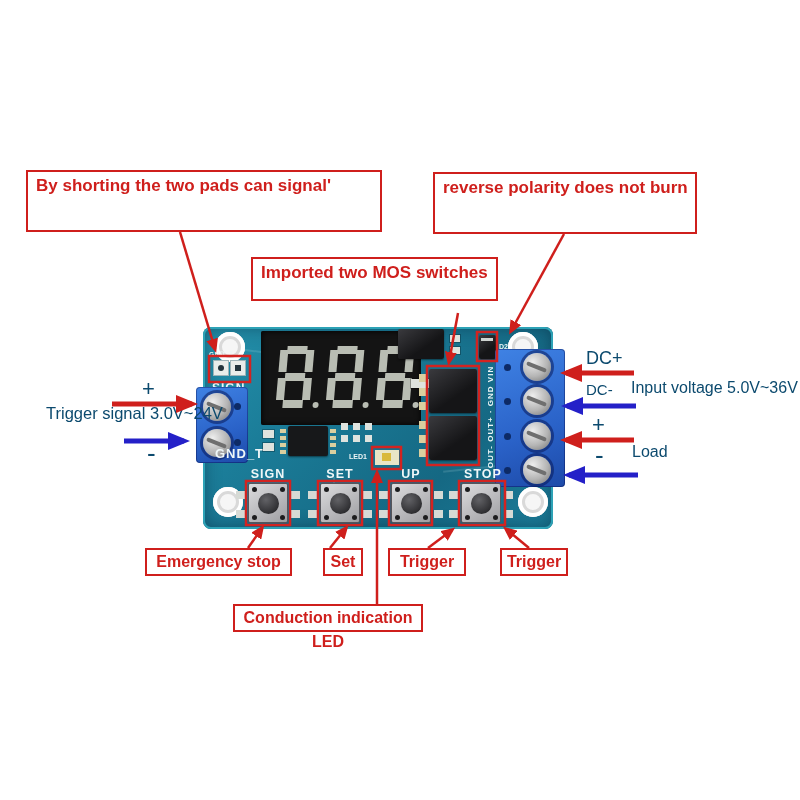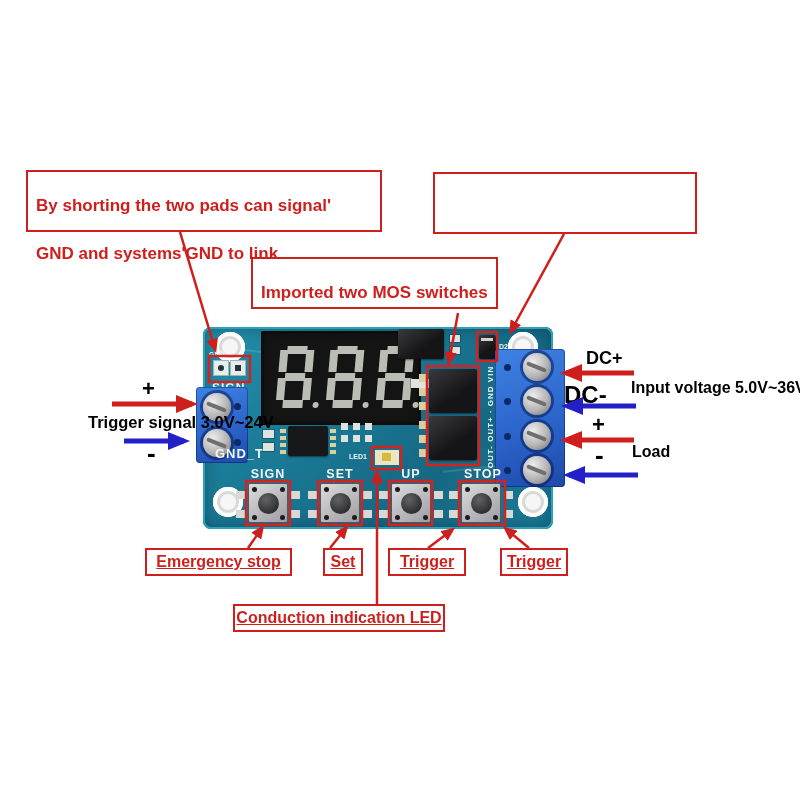--- a/index.html
+++ b/index.html
@@ -2,25 +2,25 @@
 <html><head>
 <meta charset="utf-8">
 <style>
   html,body{margin:0;padding:0;background:#ffffff;}
   #canvas{position:relative;width:800px;height:800px;background:#ffffff;overflow:hidden;
           font-family:"Liberation Sans",sans-serif;}
 
   
   .cbox{position:absolute;border:2px solid #cf1f1c;color:#cf1f1c;background:#fff;
         font-weight:600;box-sizing:border-box;}
-  .cbox .ln{padding:1px 8px;white-space:nowrap;margin-top:20px;}
+  .cbox .ln{padding:1px 8px;white-space:nowrap;}
   .big{font-size:17px;line-height:26px;}
-  .small{font-size:16px;line-height:24px;text-align:center;text-decoration:underline;}
-
-  .rlabel{position:absolute;color:#000000;font-weight:700;white-space:nowrap;}
+  .small{font-size:16px;line-height:24px;text-align:center;}
+
+  .rlabel{position:absolute;color:#0c4a6e;font-weight:400;white-space:nowrap;}
 
   
   #board{position:absolute;left:203px;top:327px;width:350px;height:202px;border-radius:8px;
          background:linear-gradient(135deg,#2491ab 0%,#1b7d99 30%,#156883 70%,#1b7d99 100%);
          box-shadow:inset 0 0 0 2px #2da2b6, inset 0 0 18px rgba(0,20,40,.45);}
   .trace{position:absolute;background:rgba(220,245,250,.14);}
 
   .hole{position:absolute;width:30px;height:30px;border-radius:50%;background:#f6f6f6;
         box-shadow:inset 0 0 0 4px #ffffff, inset 0 0 0 7px #d9d9d9;}
 
@@ -199,42 +199,42 @@
         <div class="plunger"></div>
       </div>
     <div class="tact" style="left:258px;top:156px;">
       <div class="pindots"></div>
         <div class="plunger"></div>
       </div>
   </div>
 
   <div class="cbox big" style="left:26px;top:170px;width:356px;height:62px;">
     <div class="ln">By shorting the two pads can signal'</div>
-    <div class="ln">GND and systems'GND  to link</div>
   </div>
 
   <div class="cbox big" style="left:433px;top:172px;width:264px;height:62px;">
-  </div>
-
-  <div class="cbox big" style="left:251px;top:257px;width:247px;height:52px;">
+    <div class="ln">reverse polarity does not burn</div>
+  </div>
+
+  <div class="cbox big" style="left:251px;top:257px;width:247px;height:44px;">
     <div class="ln" style="line-height:25px;">Imported two MOS switches</div>
   </div>
 
   <div class="cbox small" style="left:145px;top:548px;width:147px;height:28px;line-height:24px;">Emergency stop</div>
   <div class="cbox small" style="left:323px;top:548px;width:40px;height:28px;line-height:24px;">Set</div>
   <div class="cbox small" style="left:388px;top:548px;width:78px;height:28px;line-height:24px;">Trigger</div>
   <div class="cbox small" style="left:500px;top:548px;width:68px;height:28px;line-height:24px;">Trigger</div>
-  <div class="cbox small" style="left:233px;top:604px;width:212px;height:28px;line-height:24px;">Conduction indication LED</div>
+  <div class="cbox small" style="left:233px;top:604px;width:190px;height:28px;line-height:24px;">Conduction indication LED</div>
 
   <div class="rlabel" style="left:142px;top:376px;font-size:22px;">+</div>
-  <div class="rlabel" style="left:46px;top:413px;font-size:16.5px;margin-left:42px;">Trigger signal  3.0V~24V</div>
+  <div class="rlabel" style="left:46px;top:404px;font-size:16.5px;">Trigger signal  3.0V~24V</div>
   <div class="rlabel" style="left:147px;top:438px;font-size:26px;">-</div>
 
   <div class="rlabel" style="left:586px;top:348px;font-size:18px;">DC+</div>
-  <div class="rlabel" style="left:564px;top:381px;font-size:24px;">DC-</div>
+  <div class="rlabel" style="left:586px;top:381px;font-size:15px;">DC-</div>
   <div class="rlabel" style="left:631px;top:379px;font-size:16px;">Input voltage 5.0V~36V</div>
   <div class="rlabel" style="left:592px;top:412px;font-size:22px;">+</div>
   <div class="rlabel" style="left:595px;top:440px;font-size:26px;">-</div>
   <div class="rlabel" style="left:632px;top:443px;font-size:16px;">Load</div>
 
   <svg id="anno" width="800" height="800" viewBox="0 0 800 800">
     <defs>
       <marker id="ms" markerUnits="userSpaceOnUse" markerWidth="14" markerHeight="12" refX="10" refY="6" orient="auto">
         <path d="M0,0 L14,6 L0,12 Z" fill="#cf1f1c"></path>
       </marker>

